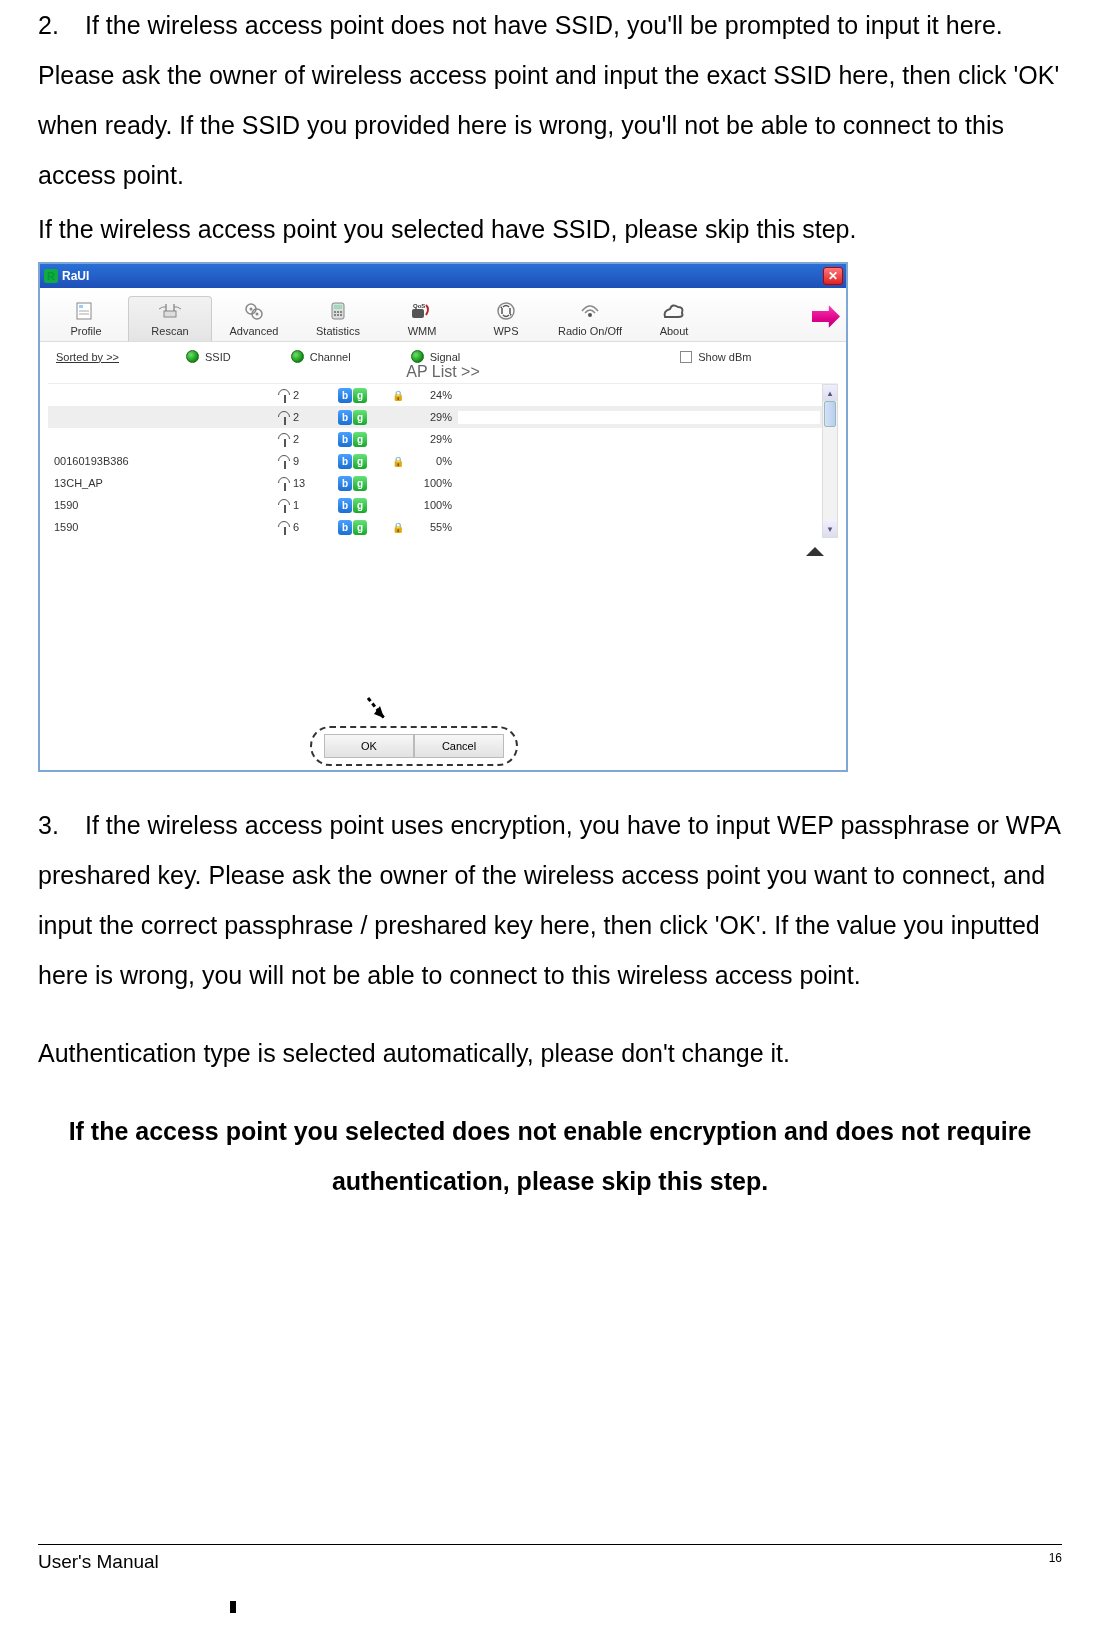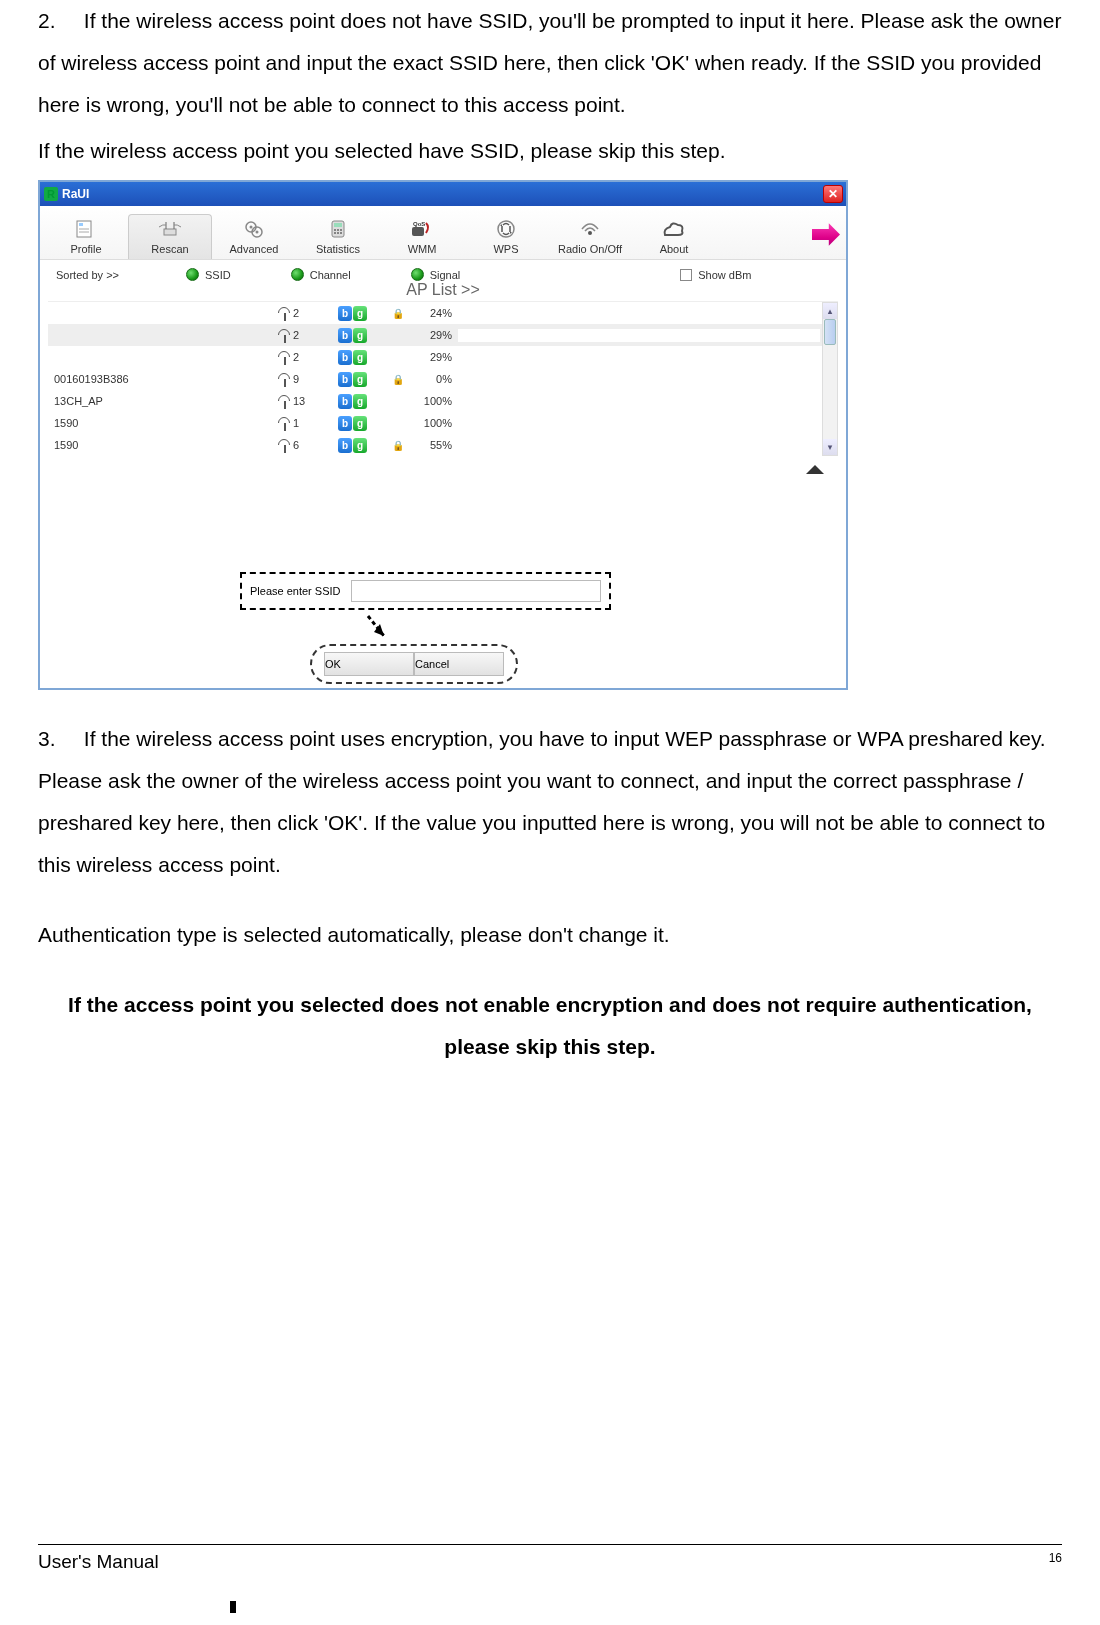--- a/index.html
+++ b/index.html
@@ -5,21 +5,21 @@
   * { box-sizing: border-box; margin: 0; padding: 0; }
   body {
     font-family: Arial, sans-serif;
     background: #fff;
     width: 1100px;
     height: 1625px;
     position: relative;
     padding: 0 38px;
   }
   .body-text {
-    font-size: 21px;
+    font-size: 25px;
     line-height: 2.0;
     color: #000;
     margin-bottom: 4px;
   }
   .body-text.spaced { margin-top: 28px; }
   .body-text.bold { font-weight: bold; text-align: center; }
   .step-num { display: inline-block; width: 40px; }
   .screenshot {
     margin: 8px 16px 0 0;
     border: 2px solid #7fa7d6;
@@ -82,21 +82,21 @@
     width:28px;height:28px;
     background:linear-gradient(#f4b,#d08 60%,#a07);
     clip-path: polygon(0 30%,60% 30%,60% 10%,100% 50%,60% 90%,60% 70%,0 70%);
     margin-left:auto; margin-right:2px; align-self:center;
   }
   .sort-row {
     display:flex; align-items:center;
     font-size:11px; color:#333;
     padding: 8px 8px 2px 16px;
   }
-  .sort-label { width:130px; }
+  .sort-label { width:130px;text-decoration:underline; }
   .radio-chip {
     display:flex; align-items:center; margin-right:60px;
   }
   .radio-dot {
     width:13px;height:13px;border-radius:50%;
     background: radial-gradient(circle at 35% 35%, #6fde6f, #1a991a 60%, #0a5c0a);
     border:1px solid #166c16;
     margin-right:6px;
   }
   .checkbox {
@@ -191,21 +191,21 @@
   .arrow-svg{width:100%;height:100%;}
   .okcancel{
     position:absolute; left:270px; top:462px;
     border:2px dashed #333; border-radius:24px;
     padding:6px 12px; display:flex; gap:0;
   }
   .btn3d{
     width:90px;height:24px;
     background:linear-gradient(#f7f7f7,#e2e2e2);
     border:1px solid #bbb;
-    font-size:11px;line-height:22px;
+    font-size:11px;text-align:center;line-height:22px;
   }
   .blank-area{height:210px;}
   .footer{
     position:absolute; left:38px; right:38px; bottom:52px;
     border-top:1px solid #000;
     padding-top:6px;
     display:flex;justify-content:space-between;
     font-size:19px;
   }
   .page-num{font-size:12px;}
@@ -429,24 +429,20 @@
       </div>
   </div>
 
 
   <div style="text-align:right;padding:4px 22px 0 0;">
     <span class="tri" style="display:inline-block"></span>
   </div>
 
   <div class="blank-area"></div>
 
-  <div class="ssid-prompt">
-    <span style="font-size:11px;">Please enter SSID</span>
-    <div class="ssid-field"></div>
-  </div>
 
   <div class="arrow-callout">
     <svg class="arrow-svg" viewBox="0 0 36 36">
       <line x1="8" y1="4" x2="24" y2="24" stroke="#000" stroke-width="3" stroke-dasharray="4 3"></line>
       <polygon points="24,24 14,20 20,12" fill="#000"></polygon>
     </svg>
   </div>
 
   <div class="okcancel">
     <div class="btn3d">OK</div>

